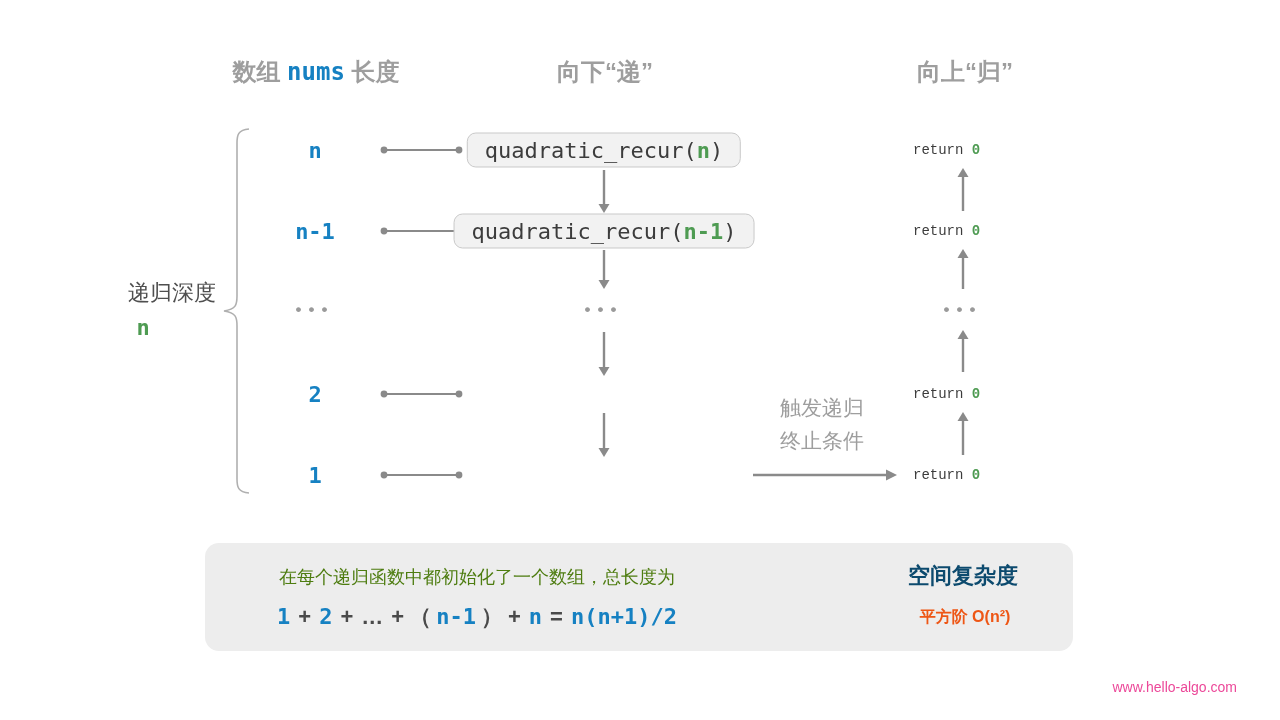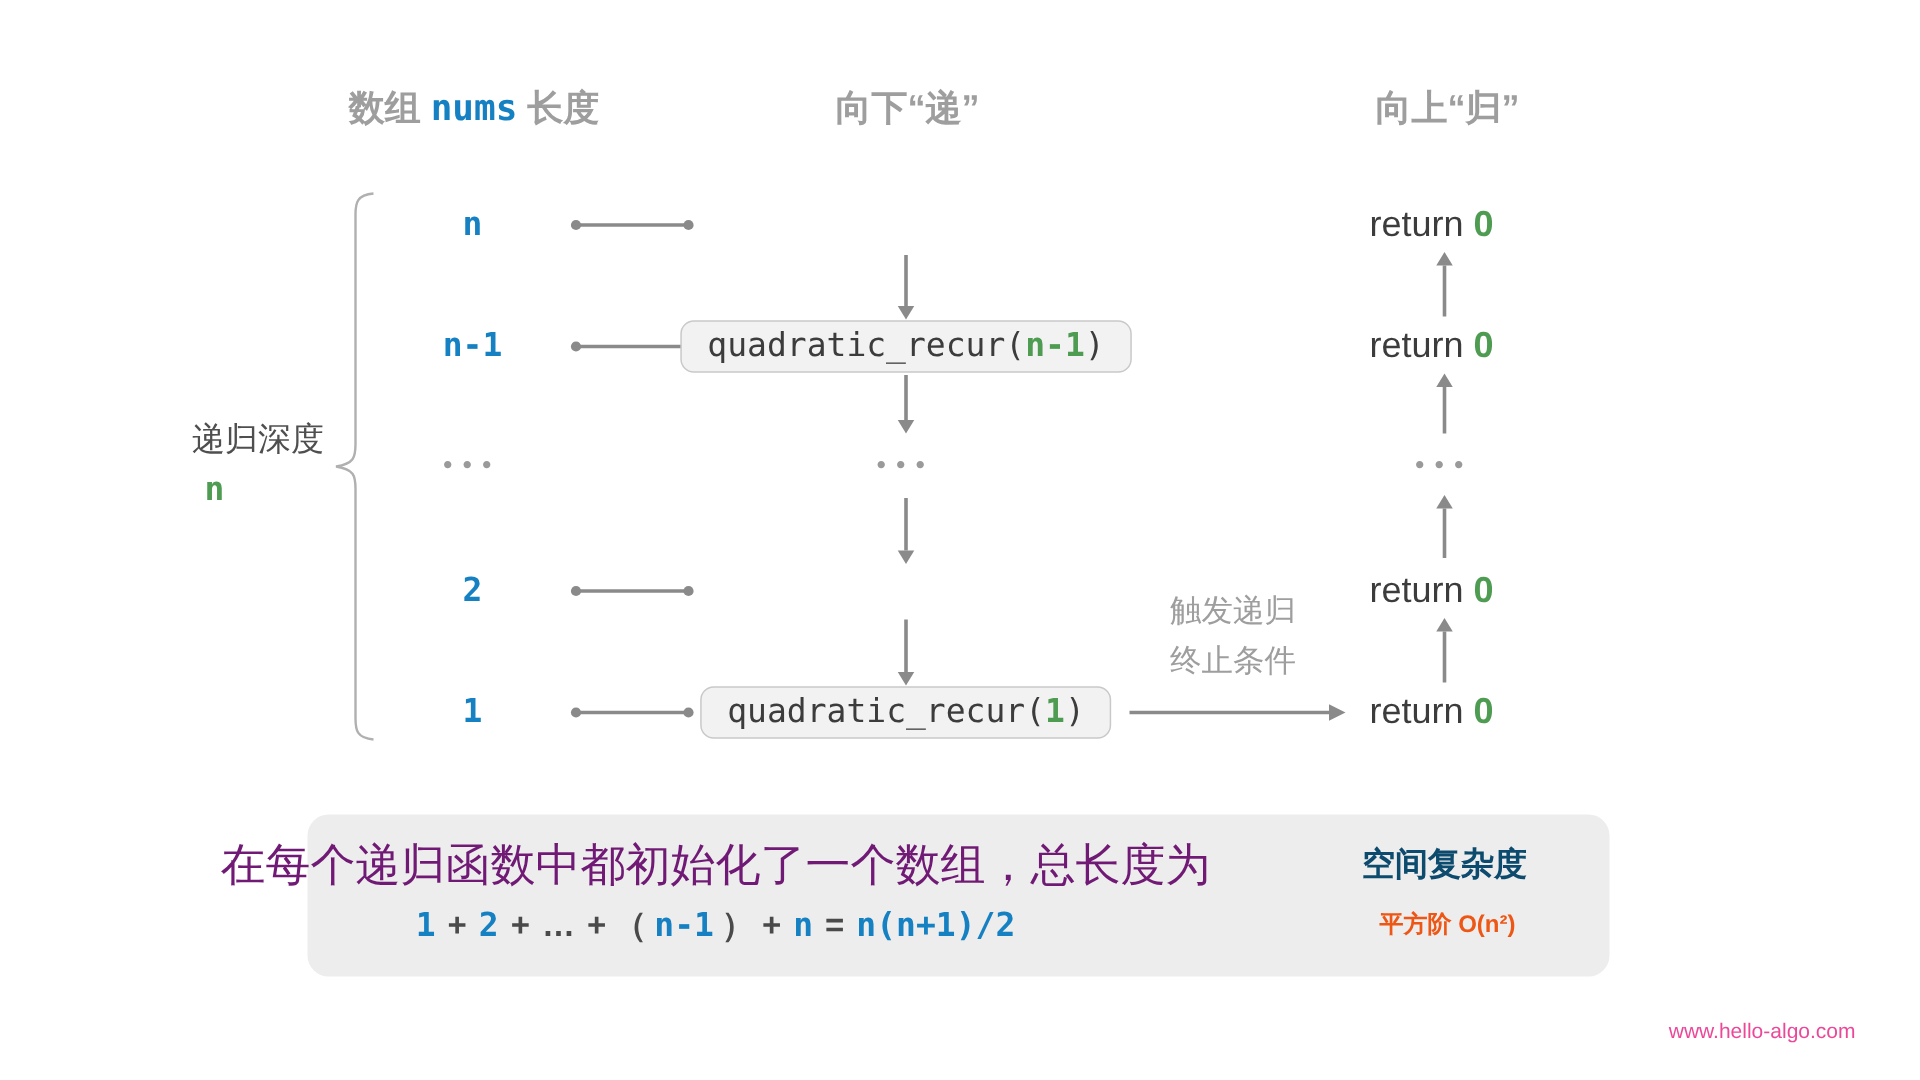--- a/index.html
+++ b/index.html
@@ -11,30 +11,30 @@
   svg.overlay{position:absolute;left:0;top:0;pointer-events:none;}
   .hdr{font-size:24px;font-weight:bold;color:#9e9e9e;}
   .hdr .mono{font-family:"DejaVu Sans Mono","Liberation Mono",monospace;}
   .blue{color:#1681C2;}
   .rowlabel{font-family:"DejaVu Sans Mono","Liberation Mono",monospace;
             font-size:22px;font-weight:bold;color:#1681C2;}
   .callbox{background:#f2f2f2;border:1.5px solid #c9c9c9;border-radius:9px;
            padding:4px 17px;font-family:"DejaVu Sans Mono","Liberation Mono",monospace;
            font-size:22px;color:#3c3c3c;}
   .callbox .arg{color:#4E9B52;font-weight:bold;}
-  .ret{font-family:Liberation Sans, sans-serif;font-size:24px;
+  .ret{font-family:Liberation Mono, monospace;font-size:14px;
        color:#3c3c3c;white-space:pre;}
   .ret .zero{color:#4E9B52;font-weight:bold;}
   .dots{font-size:17px;font-weight:bold;color:#9a9a9a;letter-spacing:7px;}
   .depth-label{font-size:22px;color:#4f4f4f;}
   .depth-n{font-family:"DejaVu Sans Mono","Liberation Mono",monospace;
            font-size:22px;font-weight:bold;color:#4E9B52;}
   .trigger{font-size:21px;font-weight:normal;color:#9e9e9e;text-align:center;line-height:33px;}
   .panel{background:#ededed;border-radius:14px;}
-  .panel-desc{font-size:30px;color:#701a75;}
+  .panel-desc{font-size:18px;color:#4d7c0f;}
   .formula .tk{margin:0 4px;font-family:"DejaVu Sans Mono","Liberation Mono",monospace;
                font-size:22px;font-weight:bold;}
   .formula .tk.num{color:#1681C2;}
   .formula .tk.op{color:#4a4a4a;font-family:"Liberation Sans",sans-serif;}
   .formula .tk.paren{color:#4a4a4a;margin:0 1px;font-family:"Liberation Sans",sans-serif;}
   .result-title{font-size:22px;font-weight:bold;color:#0c4a6e;}
   .result-value{font-size:16px;font-weight:bold;color:#EE5615;}
   .watermark{font-family:Liberation Sans, sans-serif;
              font-size:14px;color:#ec4899;}
 </style>
@@ -106,23 +106,23 @@
 
   <div class="abs cxy depth-label" style="left:143px;top:293px;margin-left:29px;">递归深度</div>
   <div class="abs cxy depth-n" style="left:143px;top:327px;">n</div>
 
   <div class="abs cxy rowlabel" style="left:315px;top:150px;">n</div>
   <div class="abs cxy rowlabel" style="left:315px;top:231px;">n-1</div>
   <div class="abs cxy dots" style="left:315px;top:310px;">•••</div>
   <div class="abs cxy rowlabel" style="left:315px;top:394px;">2</div>
   <div class="abs cxy rowlabel" style="left:315px;top:475px;">1</div>
 
+  <div class="abs cxy callbox" style="left:604px;top:150px;"><span>quadratic_recur(</span><span class="arg">n</span><span>)</span></div>
   <div class="abs cxy callbox" style="left:604px;top:231px;"><span>quadratic_recur(</span><span class="arg">n-1</span><span>)</span></div>
   <div class="abs cxy dots" style="left:604px;top:310px;">•••</div>
-  <div class="abs cxy callbox" style="left:604px;top:475px;"><span>quadratic_recur(</span><span class="arg">1</span><span>)</span></div>
 
   <div class="abs ly ret" style="left:913px;top:150px;"><span>return </span><span class="zero">0</span></div>
   <div class="abs ly ret" style="left:913px;top:231px;"><span>return </span><span class="zero">0</span></div>
   <div class="abs cxy dots" style="left:963px;top:310px;">•••</div>
   <div class="abs ly ret" style="left:913px;top:394px;"><span>return </span><span class="zero">0</span></div>
   <div class="abs ly ret" style="left:913px;top:475px;"><span>return </span><span class="zero">0</span></div>
 
   <div class="abs cxy trigger" style="left:822px;top:424px;">
     <div>触发递归</div>
     <div>终止条件</div>

